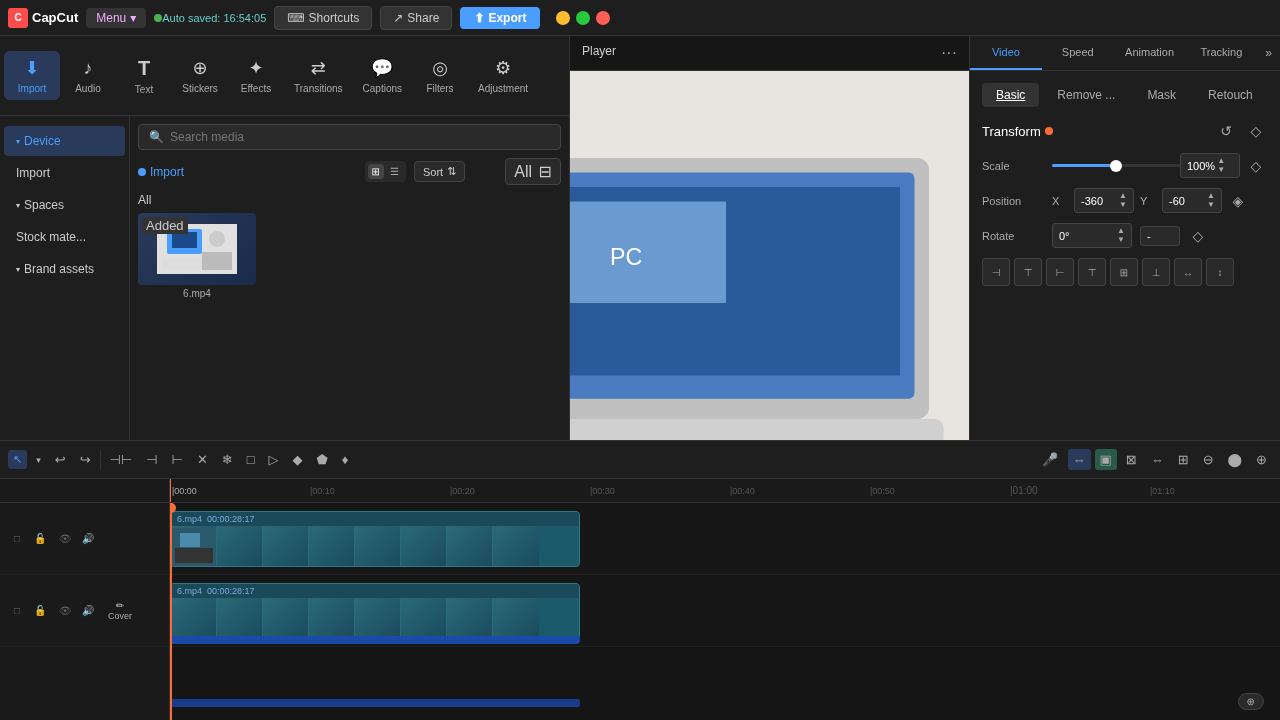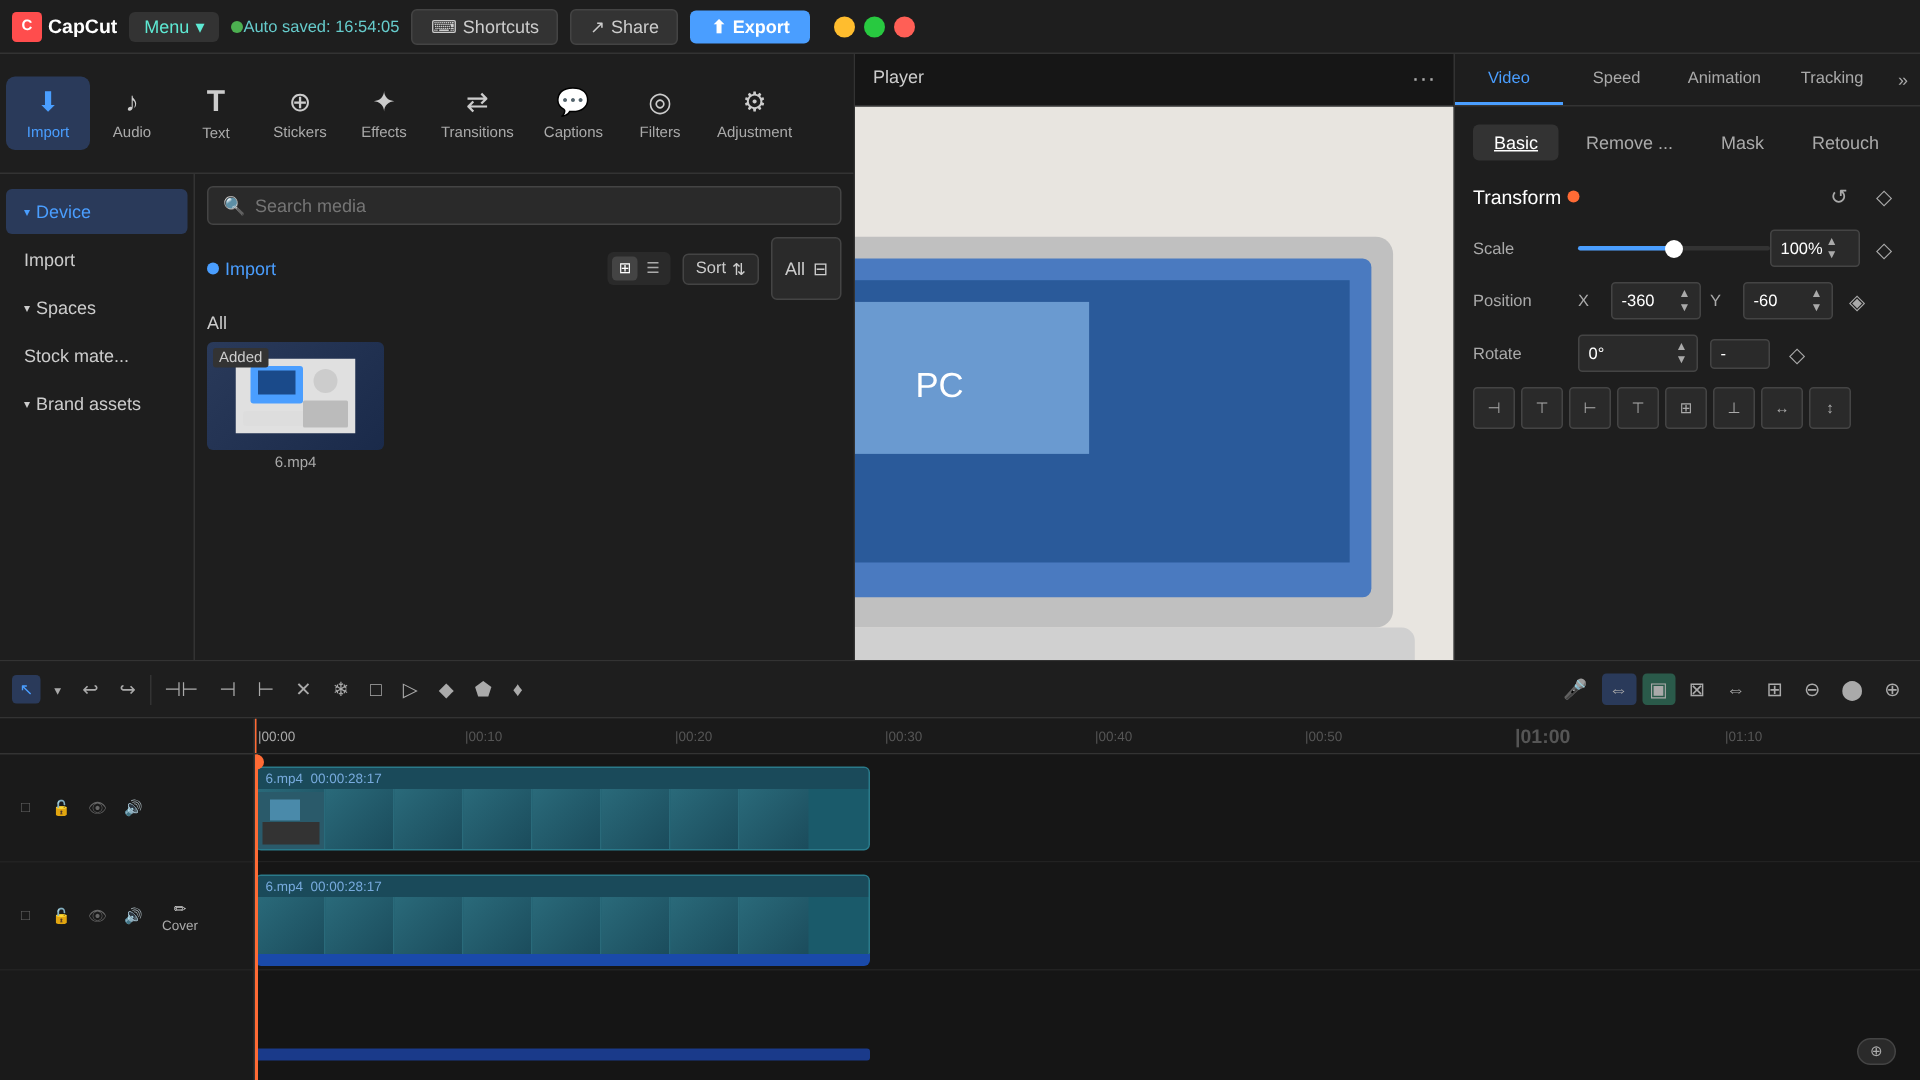--- a/index.html
+++ b/index.html
@@ -2,21 +2,21 @@
 <html><head>
   <meta charset="utf-8">
   <style>
     * { box-sizing: border-box; margin: 0; padding: 0; }
     body { background: #1a1a1a; color: #ccc; font-family: -apple-system, BlinkMacSystemFont, 'Segoe UI', sans-serif; font-size: 12px; overflow: hidden; width: 1280px; height: 720px; }
 
     
     .topbar { display: flex; align-items: center; background: #1e1e1e; height: 36px; border-bottom: 1px solid #333; padding: 0 8px; gap: 8px; }
     .topbar-logo { color: #fff; font-weight: bold; font-size: 13px; display: flex; align-items: center; gap: 4px; }
     .topbar-logo .cup-icon { width: 20px; height: 20px; background: #ff4d4d; border-radius: 3px; display: flex; align-items: center; justify-content: center; font-size: 10px; color: #fff; }
-    .menu-btn { background: #333; border: none; color: #5eead4; border-radius: 4px; padding: 3px 10px; cursor: pointer; font-size: 12px; display: flex; align-items: center; gap: 4px; }
+    .menu-btn { background: #333; border: none; color: #f0abfc; border-radius: 4px; padding: 3px 10px; cursor: pointer; font-size: 12px; display: flex; align-items: center; gap: 4px; }
     .autosave { color: #6cc; font-size: 11px; display: flex; align-items: center; gap: 0; }
     .autosave-dot { width: 8px; height: 8px; background: #4caf50; border-radius: 50%; }
     .topbar-center { flex: 1; display: flex; justify-content: center; }
     .project-id { color: #fff; font-size: 14px; font-weight: bold; }
     .topbar-right { display: flex; align-items: center; gap: 8px; }
     .shortcuts-btn, .share-btn { background: #333; border: 1px solid #444; color: #ccc; border-radius: 4px; padding: 4px 12px; cursor: pointer; font-size: 12px; display: flex; align-items: center; gap: 4px; }
     .export-btn { background: #4a9eff; border: none; color: #fff; border-radius: 4px; padding: 4px 14px; cursor: pointer; font-size: 12px; font-weight: bold; display: flex; align-items: center; gap: 4px; }
     .win-btns { display: flex; gap: 6px; margin-left: 8px; }
     .win-btn { width: 14px; height: 14px; border-radius: 50%; border: none; cursor: pointer; }
     .win-min { background: #ffbd2e; }
@@ -48,27 +48,27 @@
     .media-panel { flex: 1; padding: 8px; overflow-y: auto; background: #1e1e1e; }
     .search-bar { background: #2a2a2a; border: 1px solid #444; border-radius: 4px; padding: 5px 10px; color: #ccc; font-size: 12px; width: 100%; margin-bottom: 8px; display: flex; align-items: center; gap: 6px; }
     .search-bar input { background: none; border: none; color: #ccc; font-size: 12px; outline: none; flex: 1; }
     .media-controls { display: flex; align-items: center; gap: 8px; margin-bottom: 8px; }
     .import-btn { background: none; border: none; color: #4a9eff; cursor: pointer; font-size: 12px; display: flex; align-items: center; gap: 4px; }
     .import-dot { width: 8px; height: 8px; background: #4a9eff; border-radius: 50%; }
     .view-btns { background: #2a2a2a; border-radius: 4px; padding: 3px; display: flex; gap: 2px; }
     .view-btn { background: none; border: none; color: #aaa; cursor: pointer; padding: 2px 4px; border-radius: 3px; font-size: 10px; }
     .view-btn.active { background: #444; color: #fff; }
     .sort-btn { background: #2a2a2a; border: 1px solid #444; border-radius: 4px; padding: 3px 8px; color: #ccc; cursor: pointer; font-size: 11px; display: flex; align-items: center; gap: 4px; }
-    .filter-btn { background: #2a2a2a; border: 1px solid #444; border-radius: 4px; padding: 13px 8px; color: #ccc; cursor: pointer; font-size: 12px; }
+    .filter-btn { background: #2a2a2a; border: 1px solid #444; border-radius: 4px; padding: 3px 8px; color: #ccc; cursor: pointer; font-size: 16px; margin-left: 32px; }
     .all-label { color: #ccc; font-size: 12px; margin-bottom: 6px; }
     .media-grid { display: flex; flex-wrap: wrap; gap: 6px; }
     .media-item { position: relative; width: 118px; }
     .media-thumb { width: 118px; height: 72px; background: #333; border-radius: 4px; overflow: hidden; display: flex; align-items: center; justify-content: center; }
     .media-thumb-placeholder { background: linear-gradient(135deg, #2a3a5a, #1a2a4a); width: 100%; height: 100%; display: flex; align-items: center; justify-content: center; }
-    .added-badge { position: absolute; top: 4px; left: 4px; background: #333; color: #ccc; font-size: 10px; padding: 1px 4px; border-radius: 2px; }
+    .added-badge { position: absolute; top: 4px; left: 4px; background: #333; color: #ccc; font-size: 13px; padding: 1px 4px; border-radius: 2px; }
     .media-name { font-size: 10px; color: #aaa; margin-top: 3px; text-align: center; }
 
     
     .player-panel { flex: 1; display: flex; flex-direction: column; background: #161616; border-right: 1px solid #333; }
     .player-header { display: flex; align-items: flex-start; justify-content: space-between; padding: 8px 12px; border-bottom: 1px solid #333; }
     .player-title { color: #ccc; font-size: 12px; }
     .player-more { background: none; border: none; color: #aaa; cursor: pointer; font-size: 16px; }
     .player-video { flex: 1; background: #0a0a0a; display: flex; align-items: center; justify-content: center; position: relative; overflow: hidden; }
     .player-controls { display: flex; align-items: center; padding: 6px 12px; background: #1e1e1e; border-top: 1px solid #333; gap: 8px; }
     .time-current { color: #4a9eff; font-size: 11px; font-family: monospace; }
@@ -500,21 +500,21 @@
     <div style="flex:1;overflow-x:auto;overflow-y:hidden;position:relative;">
 
       <div style="height:24px;background:#1a1a1a;border-bottom:1px solid #333;position:relative;display:flex;align-items:center;min-width:1100px;">
         <div style="position:absolute;left:0;top:0;bottom:0;width:1px;background:#ff6b35;z-index:5;"></div>
         <span style="position:absolute;left:2px;font-size:9px;color:#aaa;">|00:00</span>
         <span style="position:absolute;left:140px;font-size:9px;color:#555;">|00:10</span>
         <span style="position:absolute;left:280px;font-size:9px;color:#555;">|00:20</span>
         <span style="position:absolute;left:420px;font-size:9px;color:#555;">|00:30</span>
         <span style="position:absolute;left:560px;font-size:9px;color:#555;">|00:40</span>
         <span style="position:absolute;left:700px;font-size:9px;color:#555;">|00:50</span>
-        <span style="position:absolute;left:840px;font-size:13px;color:#555;font-weight:bold;">|01:00</span>
+        <span style="position:absolute;left:840px;font-size:10px;color:#555;">|01:00</span>
         <span style="position:absolute;left:980px;font-size:9px;color:#555;">|01:10</span>
       </div>
 
       <div style="position:absolute;left:0;top:24px;bottom:0;width:2px;background:#ff6b35;z-index:10;pointer-events:none;">
         <div style="width:10px;height:10px;background:#ff6b35;border-radius:50%;position:absolute;top:0;left:-4px;"></div>
       </div>
 
       <div style="height:72px;border-bottom:1px solid #222;position:relative;min-width:1100px;background:#161616;">
         <div style="position:absolute;left:0;top:8px;height:56px;width:410px;background:#1a5a6a;border-radius:4px;border:1px solid #2a7a8a;overflow:hidden;">
           <div style="background:#1a4a5a;padding:2px 6px;font-size:9px;color:#7ad;white-space:nowrap;">6.mp4&nbsp;&nbsp;00:00:28:17</div>

